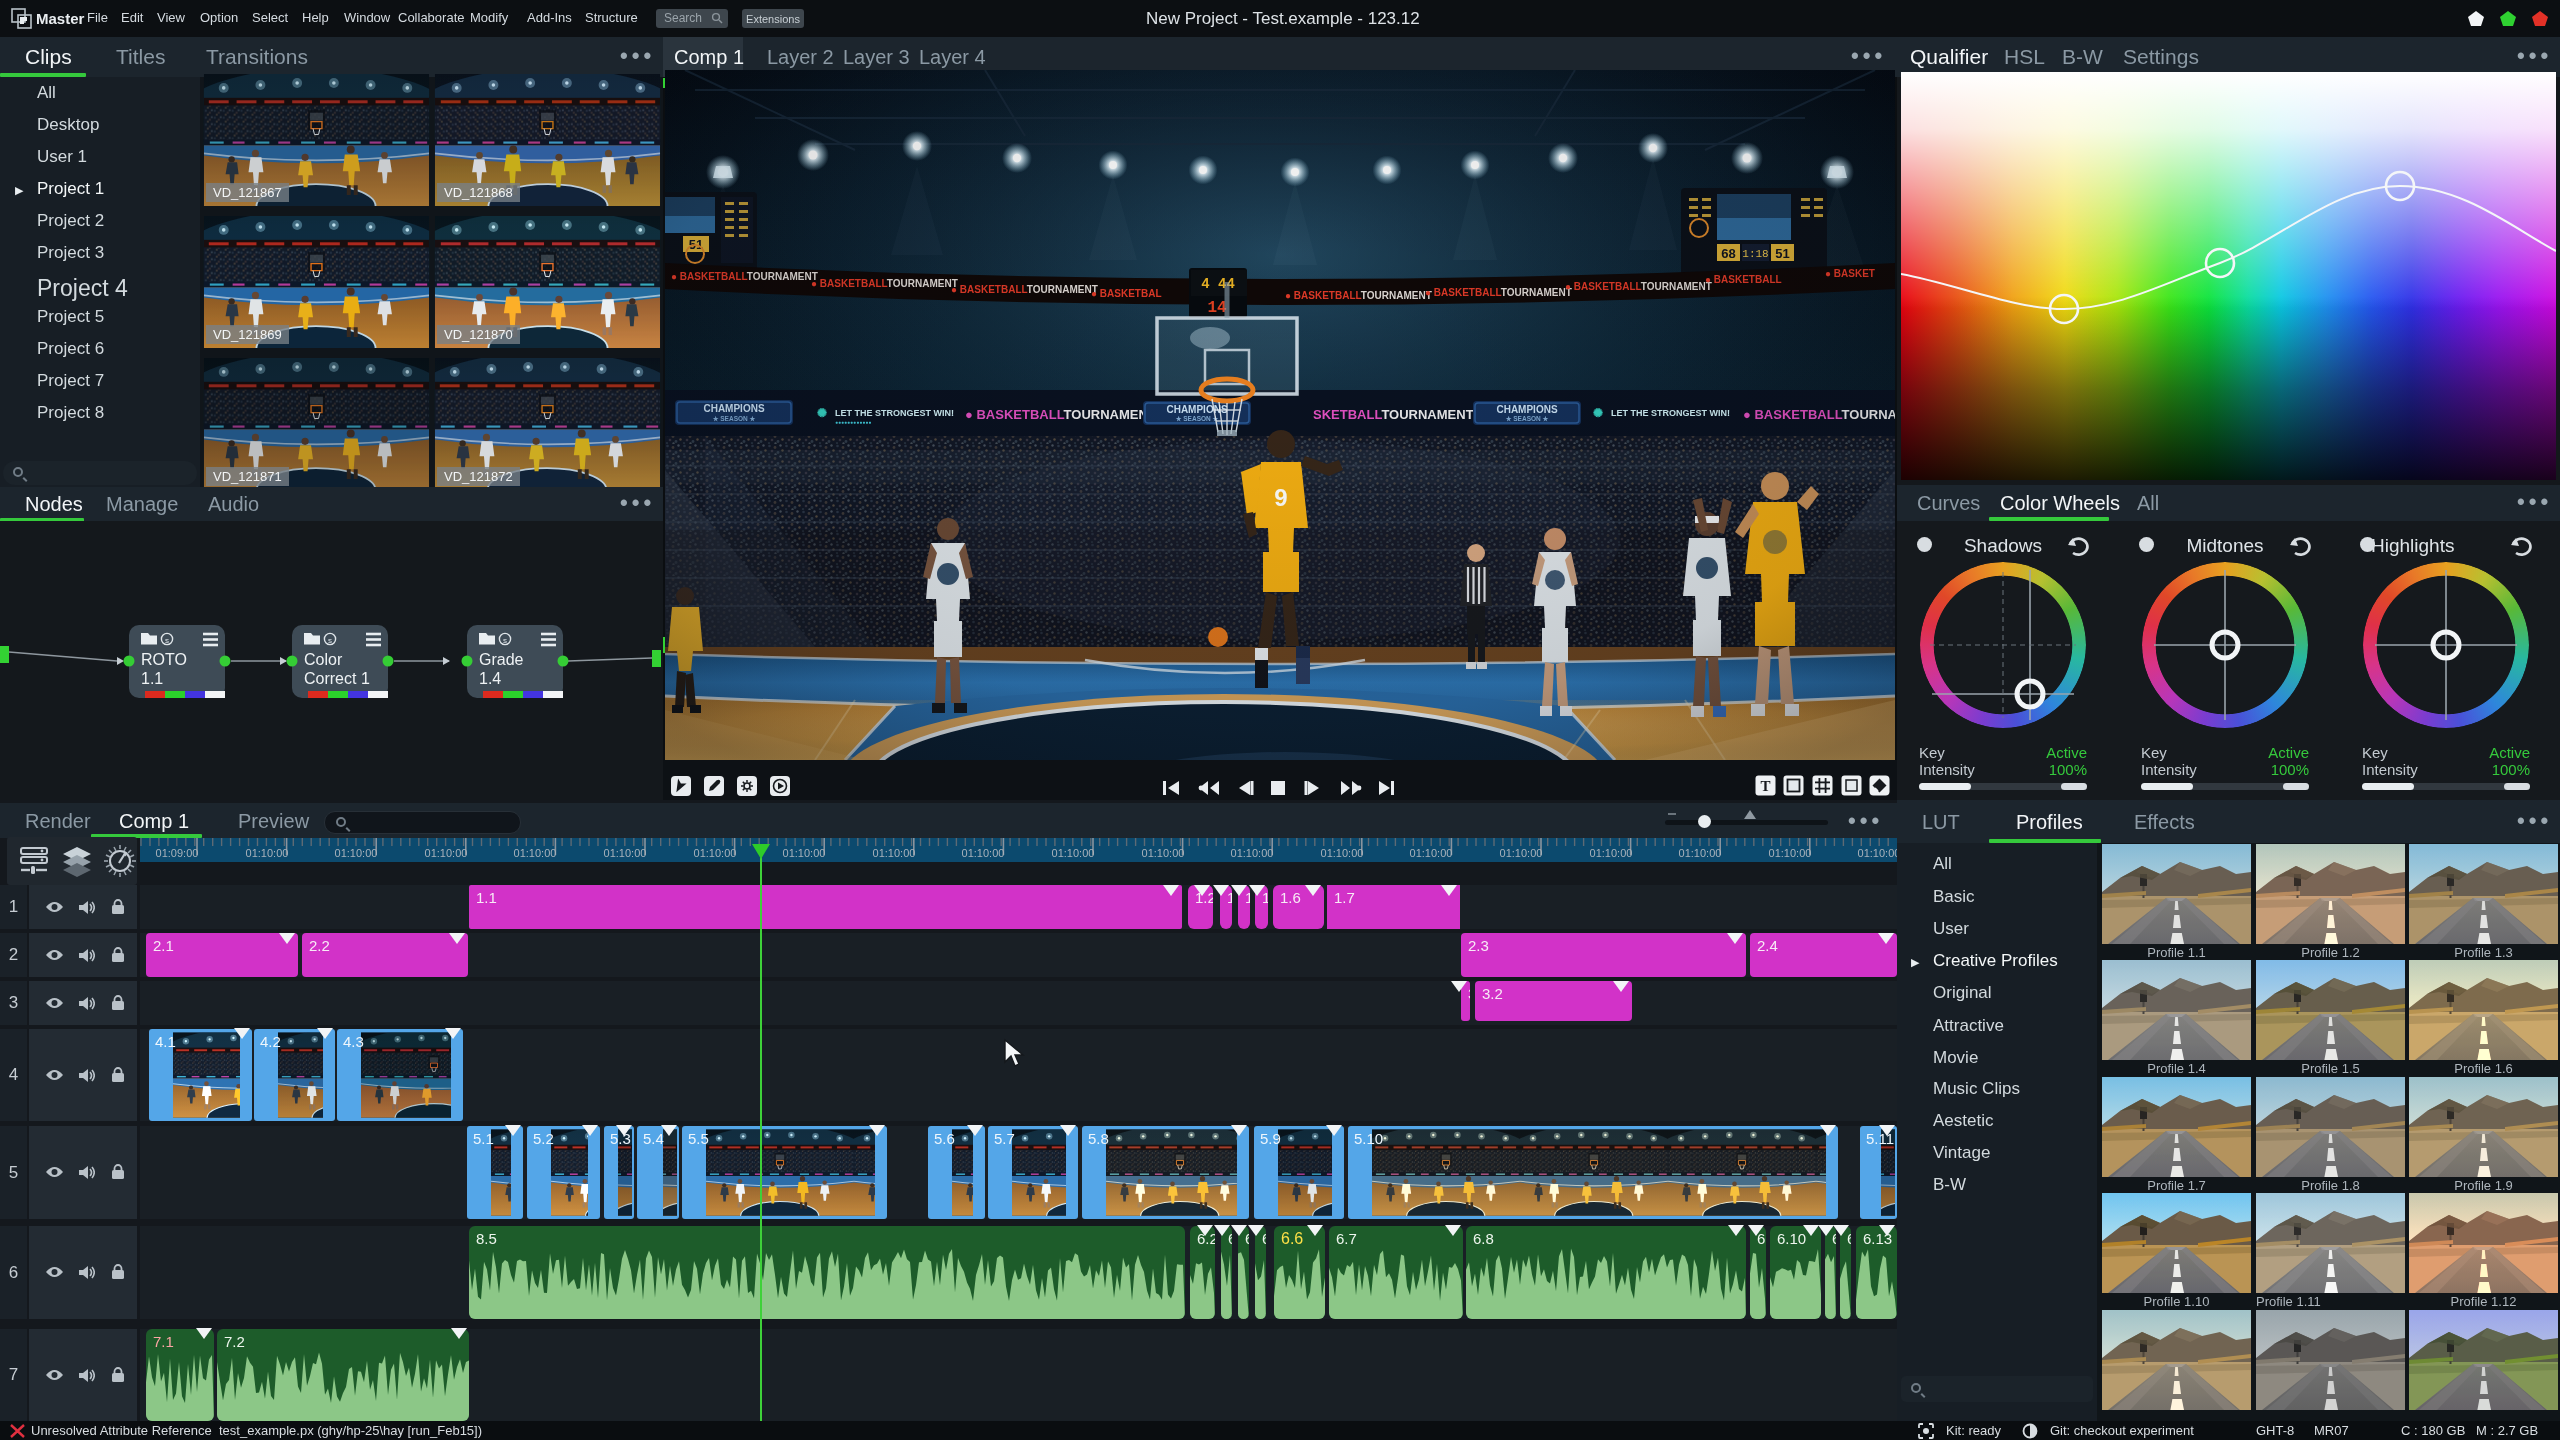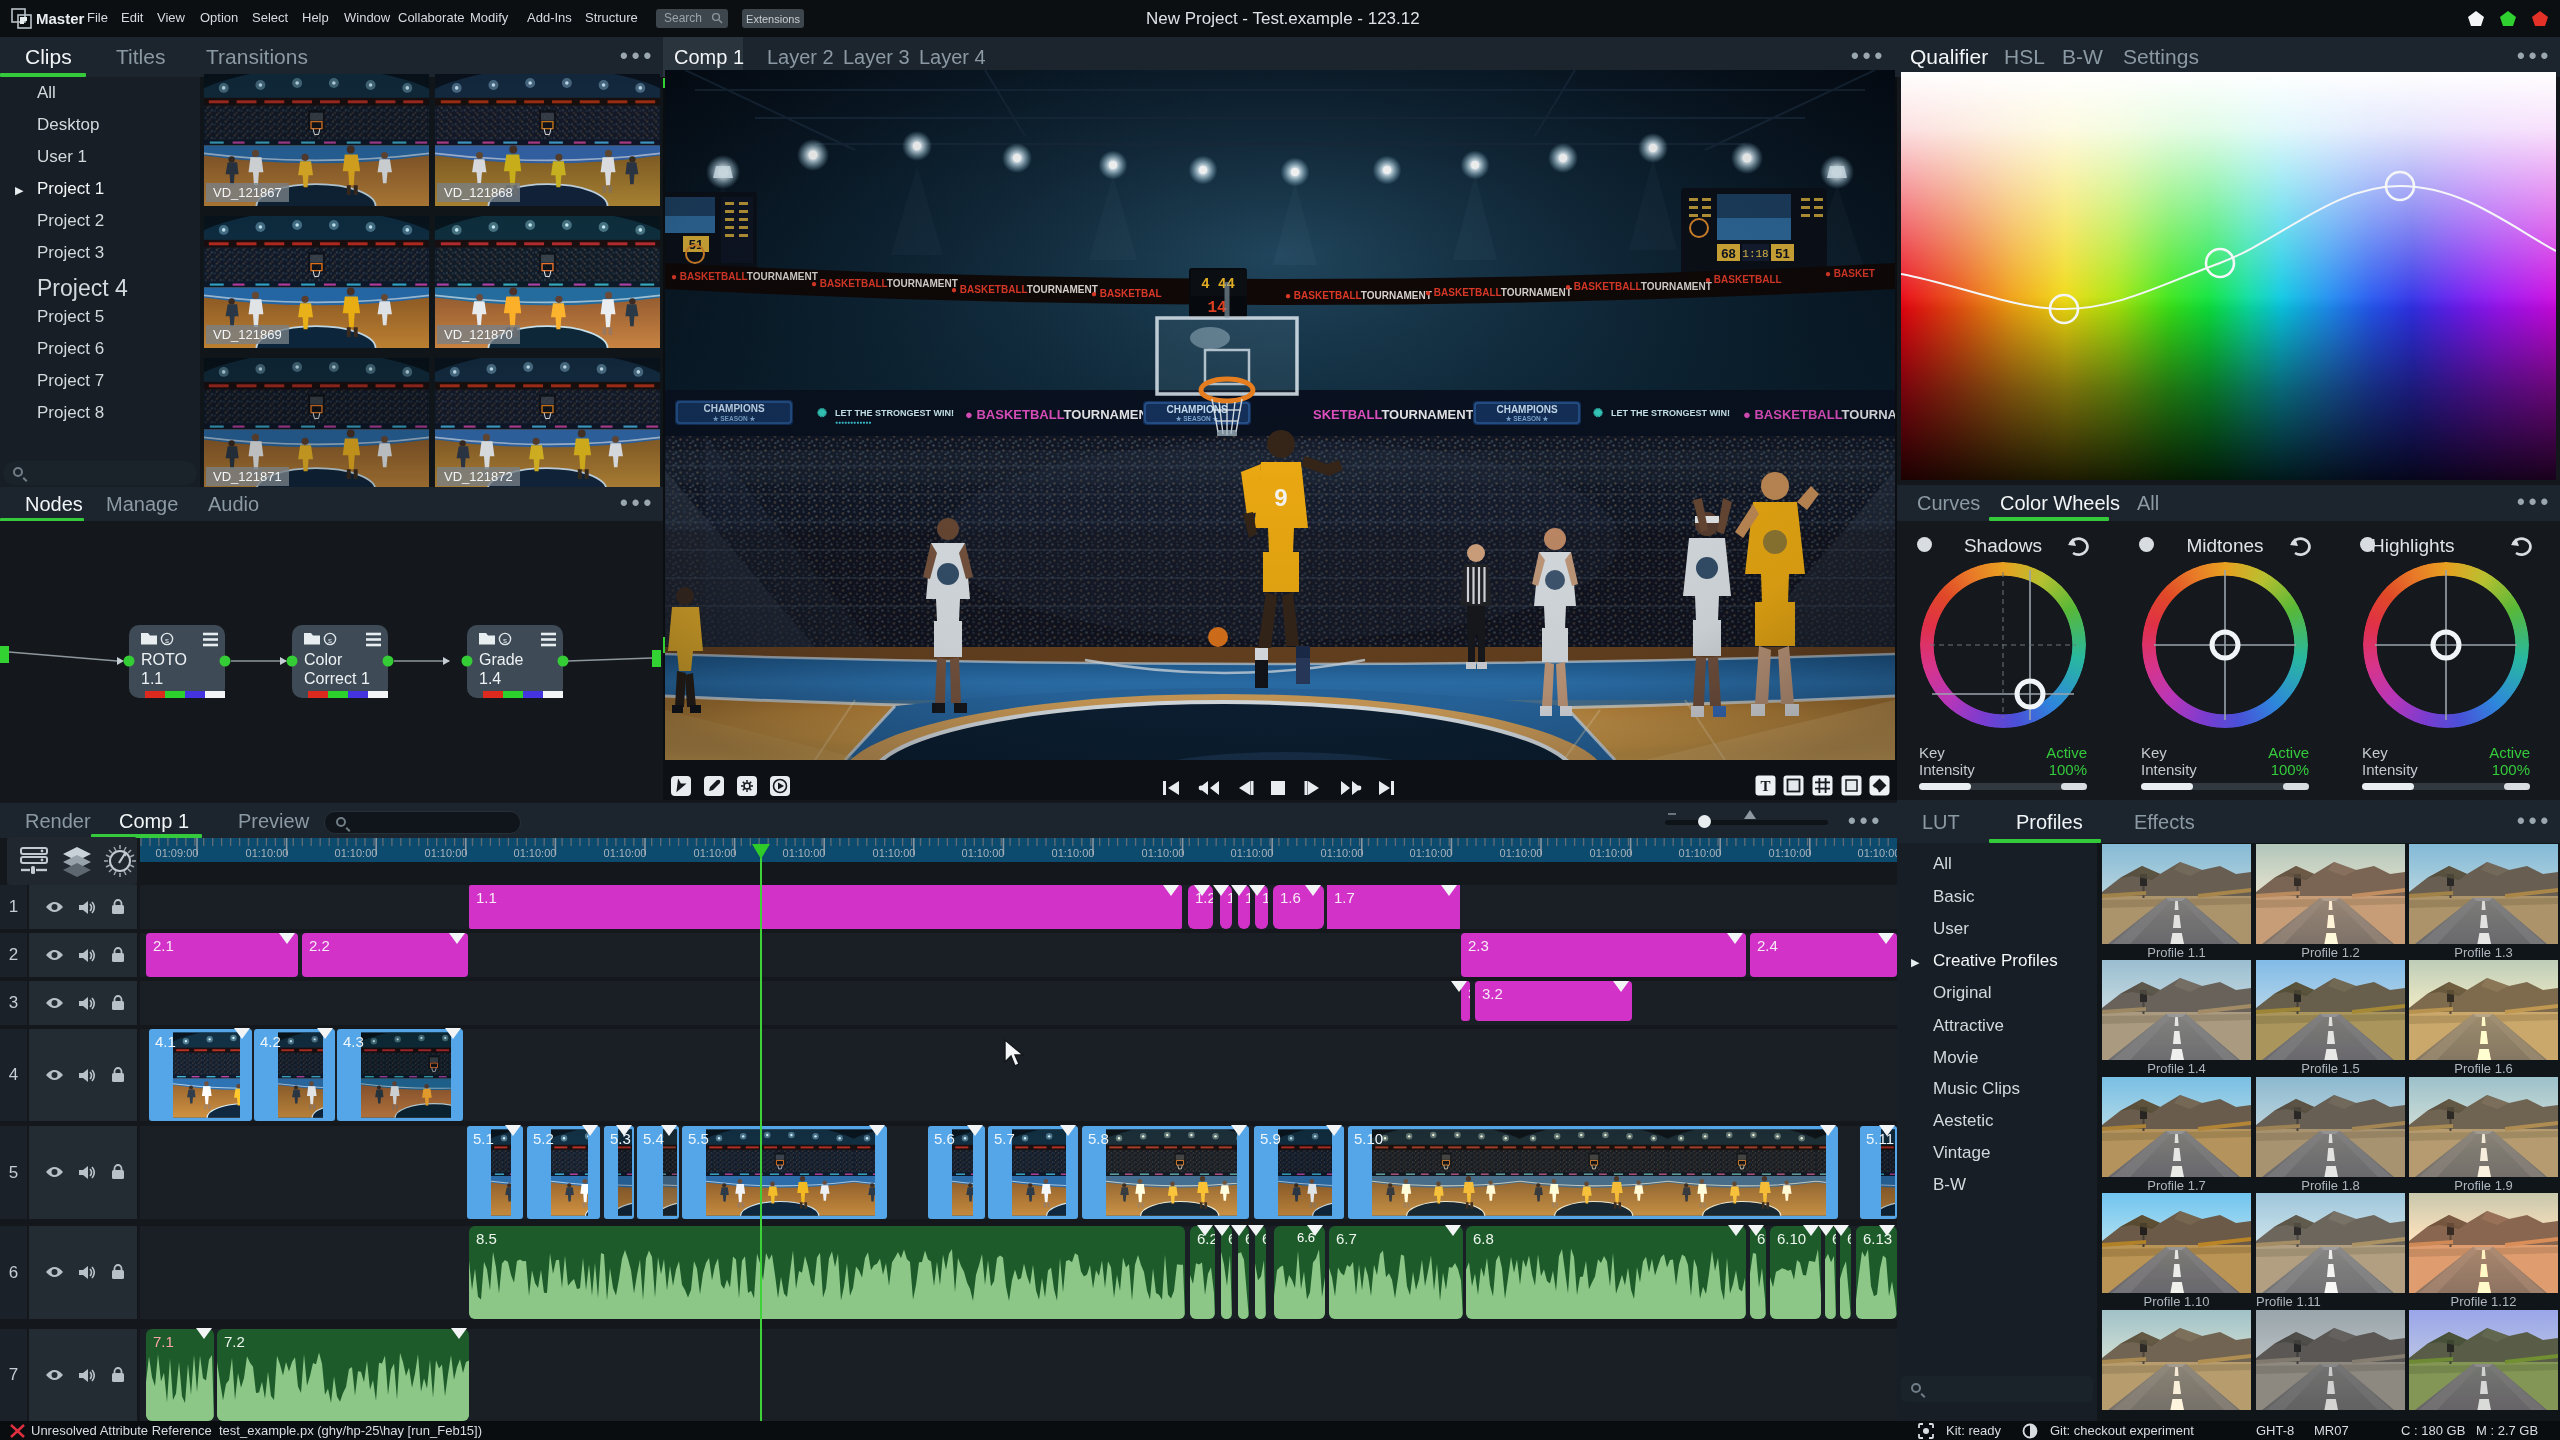--- a/index.html
+++ b/index.html
@@ -1613,21 +1613,21 @@
       <svg style="position:absolute;left:0;top:21px" width="11" height="72" viewBox="0 0 11 72" preserveAspectRatio="none">
         <polygon points="0,72 0,16.2 3,33.3 6,29.6 9,13.0 11,72" fill="#8cc787"></polygon>
       </svg>
       <span style="position:absolute;left:7px;top:4px;color:#eef6ee;font-size:15px">6.</span>
     </div>  
     <div class="abs" style="left:1248px;top:425px;width:0;height:0;border-left:8px solid transparent;border-right:8px solid transparent;border-top:11px solid #f2f4f6"></div>
   <div class="abs" style="left:1274px;top:426px;width:51px;height:93px;background:#1d5c2a;border-radius:6px;overflow:hidden">
       <svg style="position:absolute;left:0;top:21px" width="51" height="72" viewBox="0 0 51 72" preserveAspectRatio="none">
         <polygon points="0,72 0,48.9 3,23.3 6,19.9 9,18.6 12,41.0 15,28.0 18,33.0 21,41.1 24,3.4 27,42.2 30,24.6 33,52.6 36,45.2 39,15.5 42,11.5 45,2.3 48,49.9 51,30.4 51,72" fill="#8cc787"></polygon>
       </svg>
-      <span style="position:absolute;left:23px;top:4px;color:#ffffff;font-size:13px">6.6</span>
+      <span style="position:absolute;left:7px;top:4px;color:#fde047;font-size:16px">6.6</span>
     </div>  
     <div class="abs" style="left:1307px;top:425px;width:0;height:0;border-left:8px solid transparent;border-right:8px solid transparent;border-top:11px solid #f2f4f6"></div>
   <div class="abs" style="left:1329px;top:426px;width:134px;height:93px;background:#1d5c2a;border-radius:6px;overflow:hidden">
       <svg style="position:absolute;left:0;top:21px" width="134" height="72" viewBox="0 0 134 72" preserveAspectRatio="none">
         <polygon points="0,72 0,20.7 3,30.3 6,49.5 9,20.6 12,25.9 15,28.4 18,18.0 21,20.1 24,14.8 27,48.2 30,17.2 33,43.6 36,19.0 39,28.7 42,49.2 45,17.8 48,28.2 51,7.0 54,3.6 57,30.3 60,26.3 63,32.8 66,51.5 69,31.0 72,7.6 75,8.7 78,39.3 81,48.3 84,24.8 87,43.1 90,32.3 93,12.5 96,39.3 99,24.6 102,8.3 105,43.8 108,16.8 111,53.9 114,25.4 117,42.8 120,20.1 123,20.8 126,16.0 129,22.1 132,33.5 134,72" fill="#8cc787"></polygon>
       </svg>
       <span style="position:absolute;left:7px;top:4px;color:#eef6ee;font-size:15px">6.7</span>
     </div>  
     <div class="abs" style="left:1445px;top:425px;width:0;height:0;border-left:8px solid transparent;border-right:8px solid transparent;border-top:11px solid #f2f4f6"></div>
   <div class="abs" style="left:1466px;top:426px;width:280px;height:93px;background:#1d5c2a;border-radius:6px;overflow:hidden">

